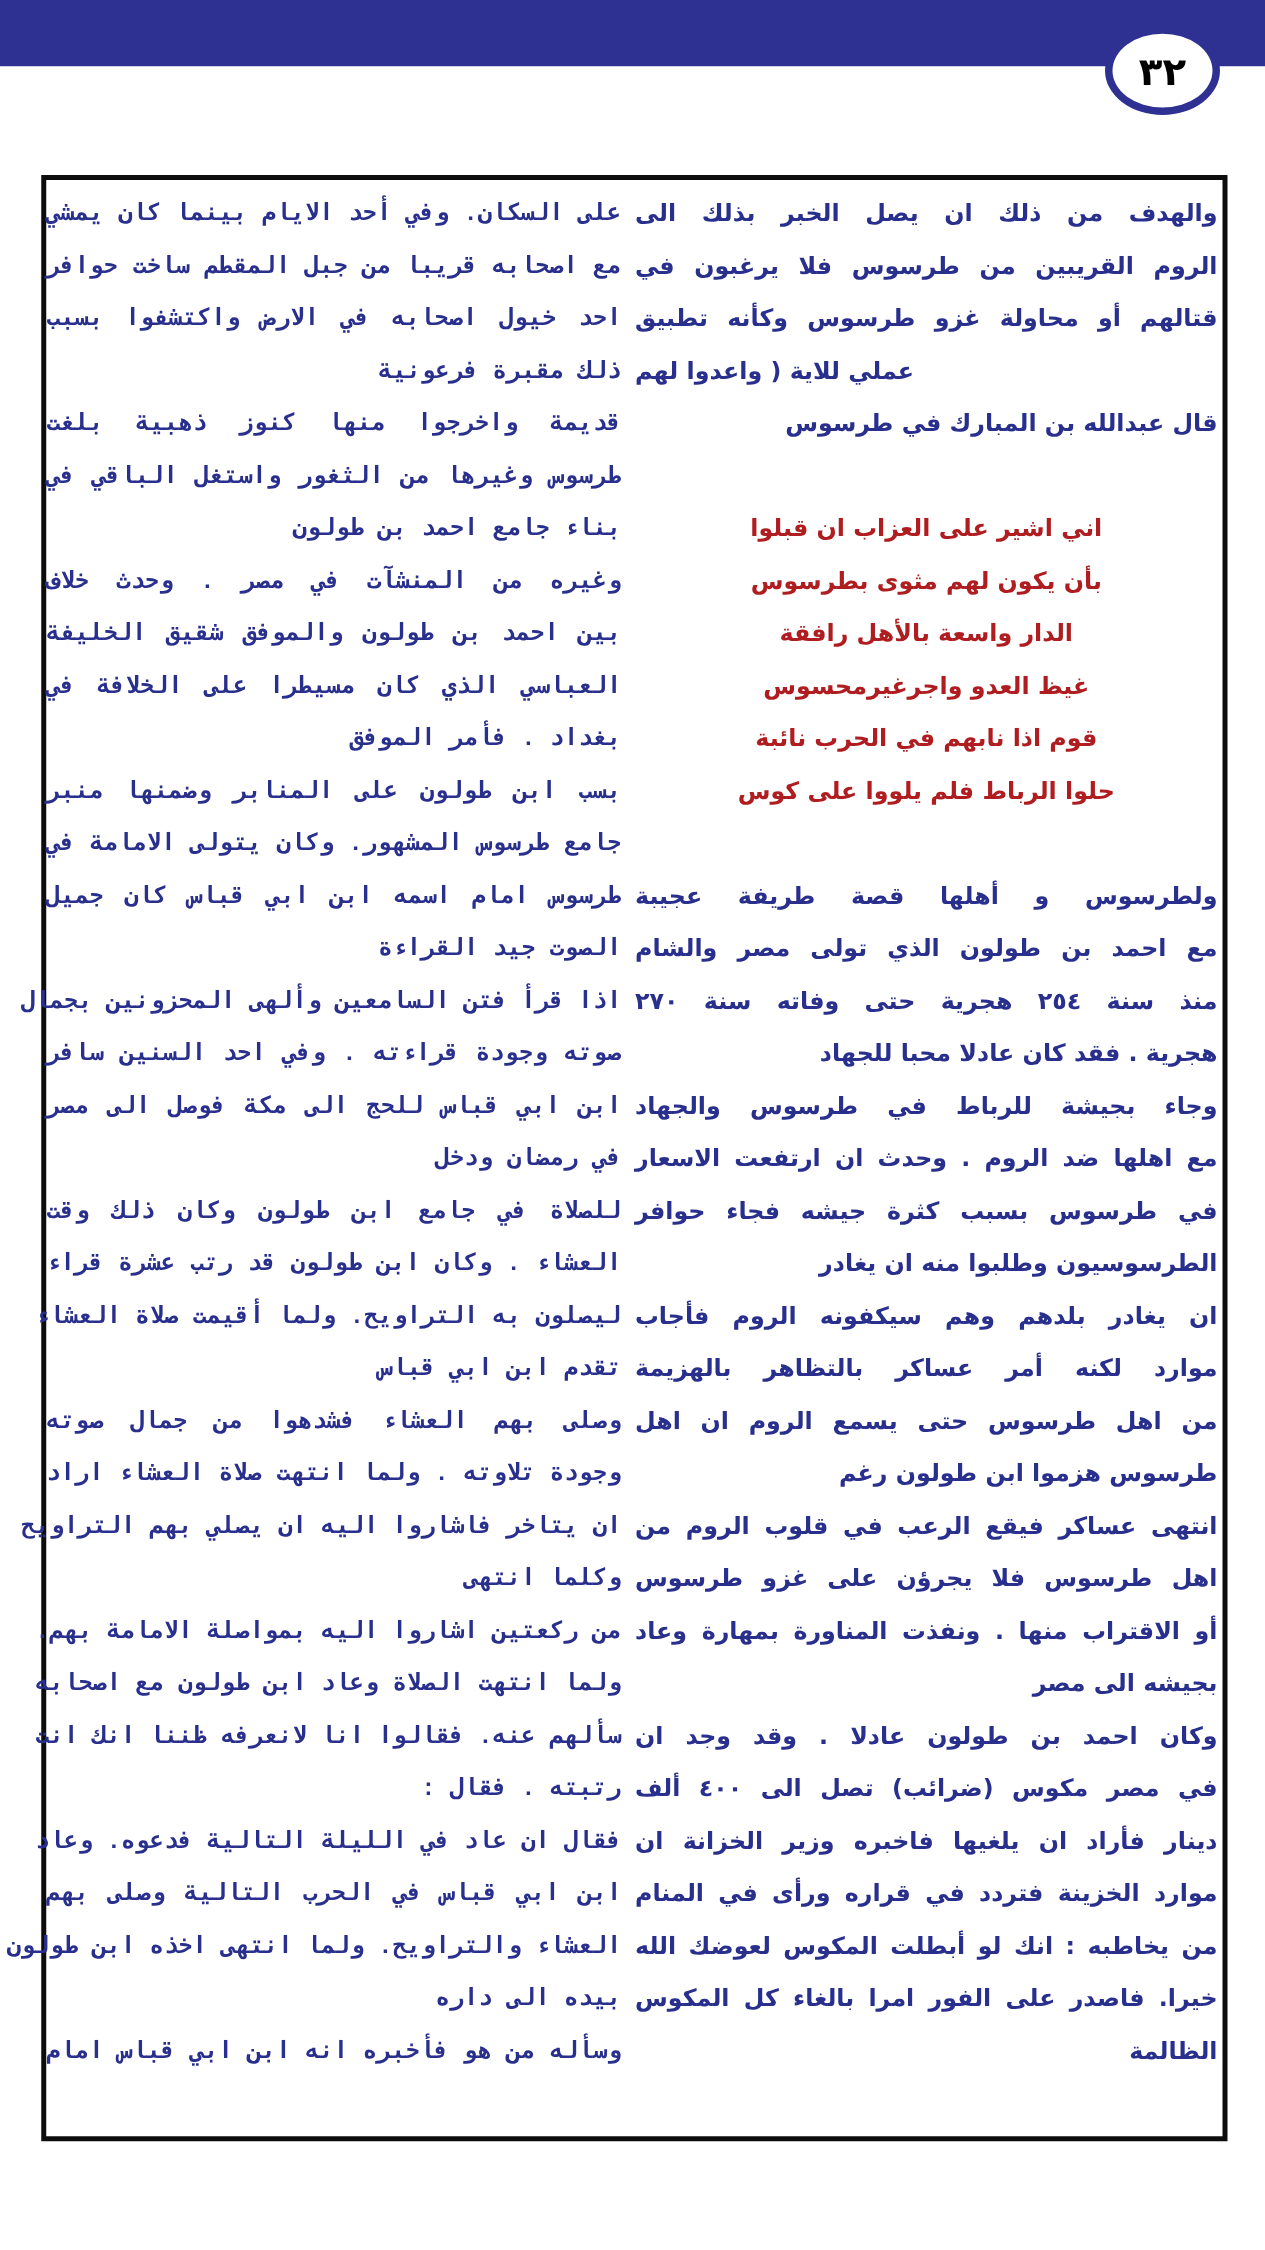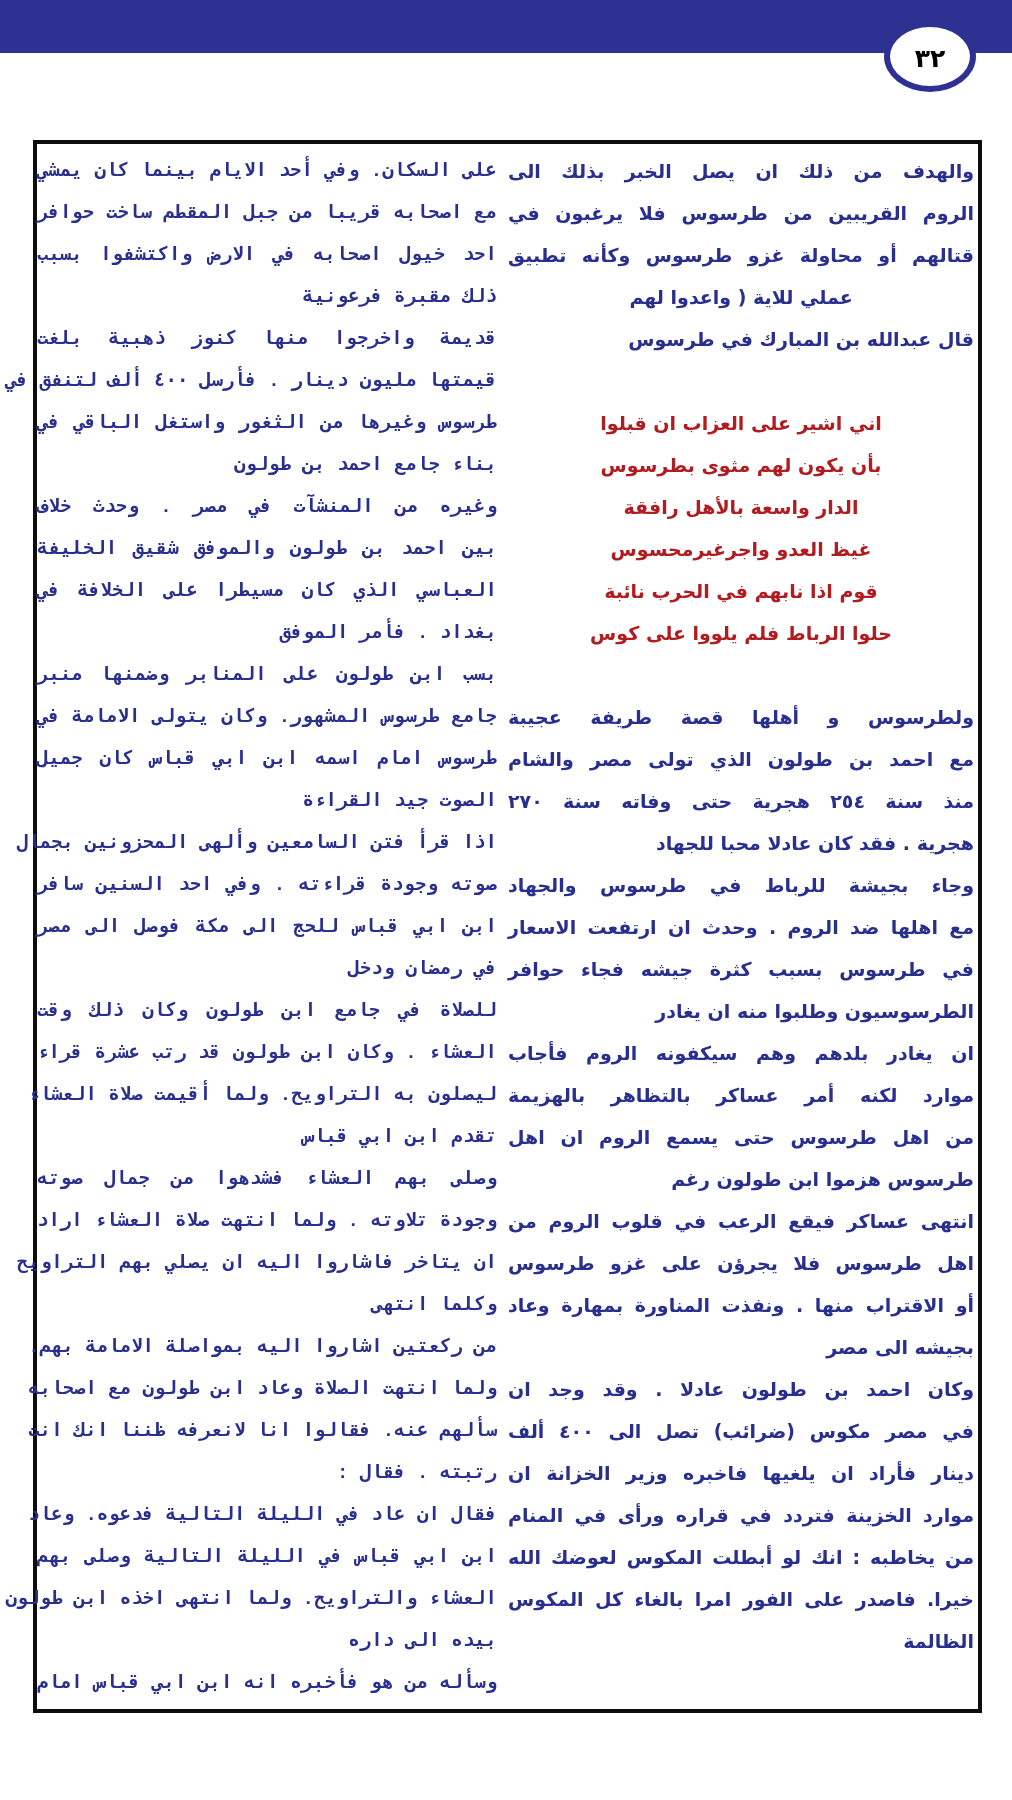--- a/index.html
+++ b/index.html
@@ -10,42 +10,42 @@
   .topbar{
     position:absolute;left:0;top:0;width:1012px;height:53px;
     background:var(--bar,#2e3192);
   }
   .page-badge{
     position:absolute;left:884px;top:21px;width:80px;height:59px;
     background:#ffffff;border:6px solid var(--bar,#2e3192);border-radius:50%;
     display:flex;align-items:center;justify-content:center;z-index:3;
   }
   .page-badge .num{
-    color:#000000;font-weight:bold;font-size:25px;line-height:1;
+    color:#000000;font-weight:bold;font-size:31px;line-height:1;
     transform:translateY(2px);
   }
   .content-box{
     position:absolute;left:33px;top:140px;width:941px;height:1565px;
     border:4px solid #0d0d0d;background:#ffffff;
   }
   .col{
     position:absolute;top:6px;direction:rtl;unicode-bidi:embed;
   }
   .col-right{left:471px;width:466px;}
   .col-left{left:0;width:460px;font-family:Liberation Mono, monospace;}
   .line{
     height:42px;line-height:42px;font-size:19px;font-weight:bold;
     white-space:nowrap;color:var(--blue,#292f8d);
     letter-spacing:0px;
   }
   .line.red{color:var(--red,#b01d20);}
   .line.a-j{text-align:justify;text-align-last:justify;}
   .line.a-r{text-align:right;}
   .line.a-c{text-align:center;}
-  .line.a-l{text-align:center;}
+  .line.a-l{text-align:left;}
 </style>
 </head>
 <body>
 
 <div class="topbar"></div>
 
 <div class="page-badge">
   <span class="num">٣٢</span>
 </div>
 
@@ -87,21 +87,20 @@
       <div class="line a-j">من يخاطبه : انك لو أبطلت المكوس لعوضك الله</div>
       <div class="line a-j">خيرا. فاصدر على الفور امرا بالغاء كل المكوس</div>
       <div class="line a-r">الظالمة</div>
     </div>
   <div class="col col-left" id="col-left">
       <div class="line a-j">على السكان. وفي أحد الايام بينما كان يمشي</div>
       <div class="line a-j">مع اصحابه قريبا من جبل المقطم ساخت حوافر</div>
       <div class="line a-j">احد خيول اصحابه في الارض واكتشفوا بسبب</div>
       <div class="line a-r">ذلك مقبرة فرعونية</div>
       <div class="line a-j">قديمة واخرجوا منها كنوز ذهبية بلغت</div>
-      <div class="line a-j">قيمتها مليون دينار . فأرسل ٤٠٠ ألف لتنفق في</div>
       <div class="line a-j">طرسوس وغيرها من الثغور واستغل الباقي في</div>
       <div class="line a-r">بناء جامع احمد بن طولون</div>
       <div class="line a-j">وغيره من المنشآت في مصر . وحدث خلاف</div>
       <div class="line a-j">بين احمد بن طولون والموفق شقيق الخليفة</div>
       <div class="line a-j">العباسي الذي كان مسيطرا على الخلافة في</div>
       <div class="line a-r">بغداد . فأمر الموفق</div>
       <div class="line a-j">بسب ابن طولون على المنابر وضمنها منبر</div>
       <div class="line a-j">جامع طرسوس المشهور. وكان يتولى الامامة في</div>
       <div class="line a-j">طرسوس امام اسمه ابن ابي قباس كان جميل</div>
       <div class="line a-r">الصوت جيد القراءة</div>
@@ -115,18 +114,18 @@
       <div class="line a-r">تقدم ابن ابي قباس</div>
       <div class="line a-j">وصلى بهم العشاء فشدهوا من جمال صوته</div>
       <div class="line a-j">وجودة تلاوته . ولما انتهت صلاة العشاء اراد</div>
       <div class="line a-j">ان يتاخر فاشاروا اليه ان يصلي بهم التراويح</div>
       <div class="line a-r">وكلما انتهى</div>
       <div class="line a-j">من ركعتين اشاروا اليه بمواصلة الامامة بهم.</div>
       <div class="line a-j">ولما انتهت الصلاة وعاد ابن طولون مع اصحابه</div>
       <div class="line a-j">سألهم عنه. فقالوا انا لانعرفه ظننا انك انت</div>
       <div class="line a-r">رتبته . فقال :</div>
       <div class="line a-j">فقال ان عاد في الليلة التالية فدعوه. وعاد</div>
-      <div class="line a-j">ابن ابي قباس في الليلة التالية وصلى بهم</div>
+      <div class="line a-j">ابن ابي قباس في الحرب التالية وصلى بهم</div>
       <div class="line a-j">العشاء والتراويح. ولما انتهى اخذه ابن طولون</div>
       <div class="line a-r">بيده الى داره</div>
       <div class="line a-j">وسأله من هو فأخبره انه ابن ابي قباس امام</div>
     </div>
 </div>
 
 </body></html>

